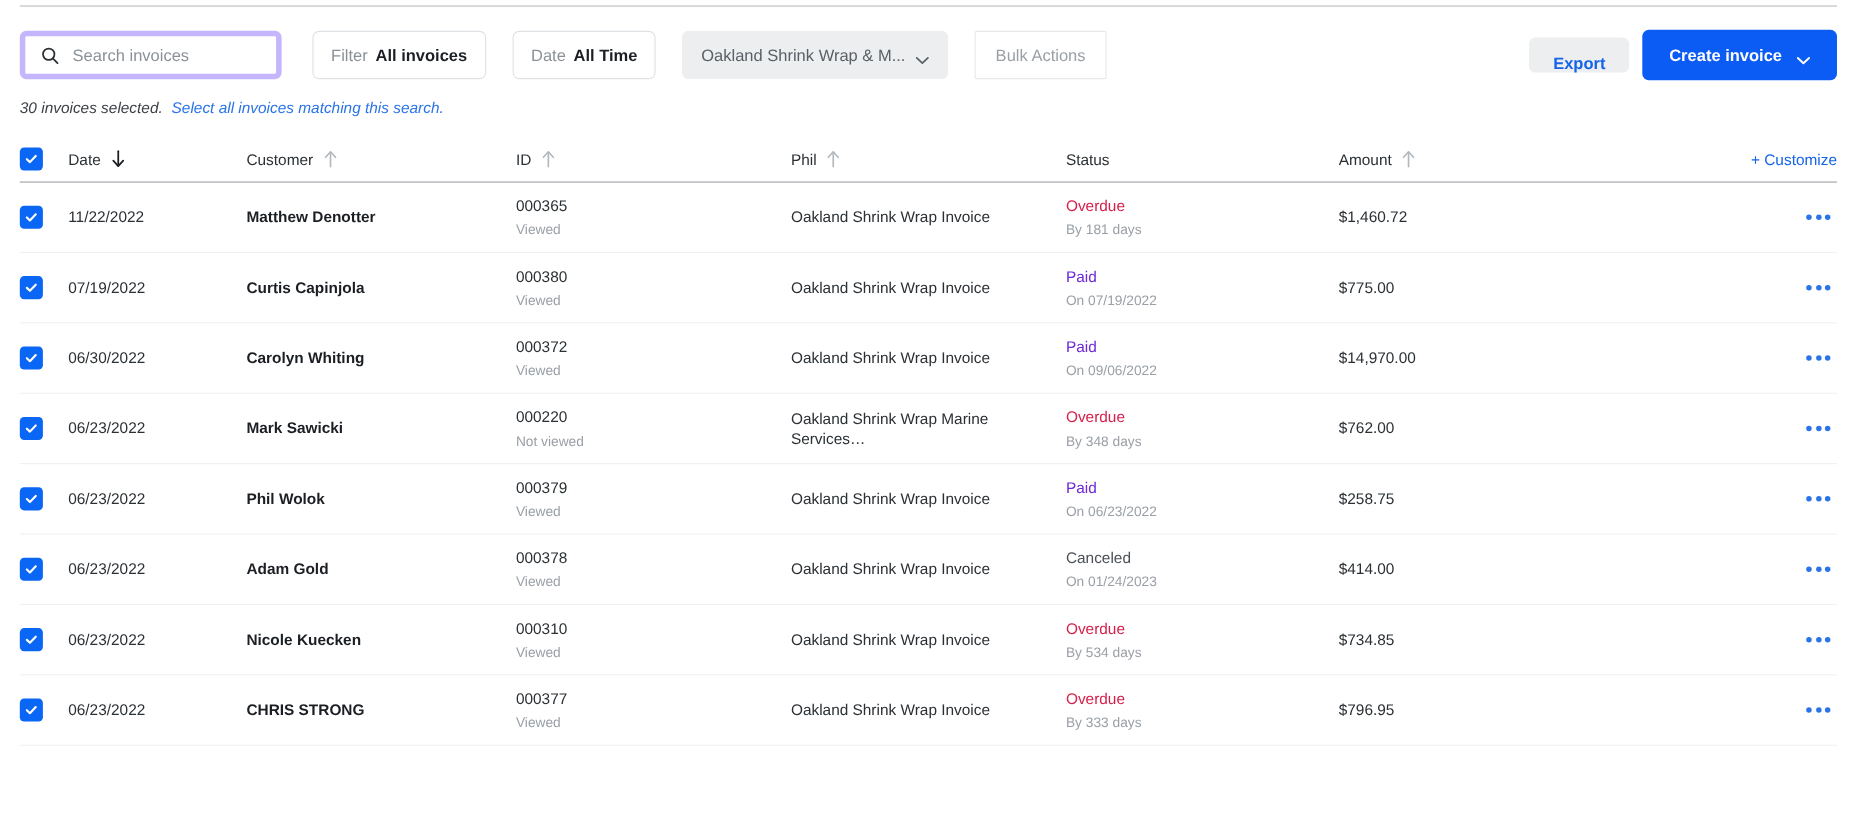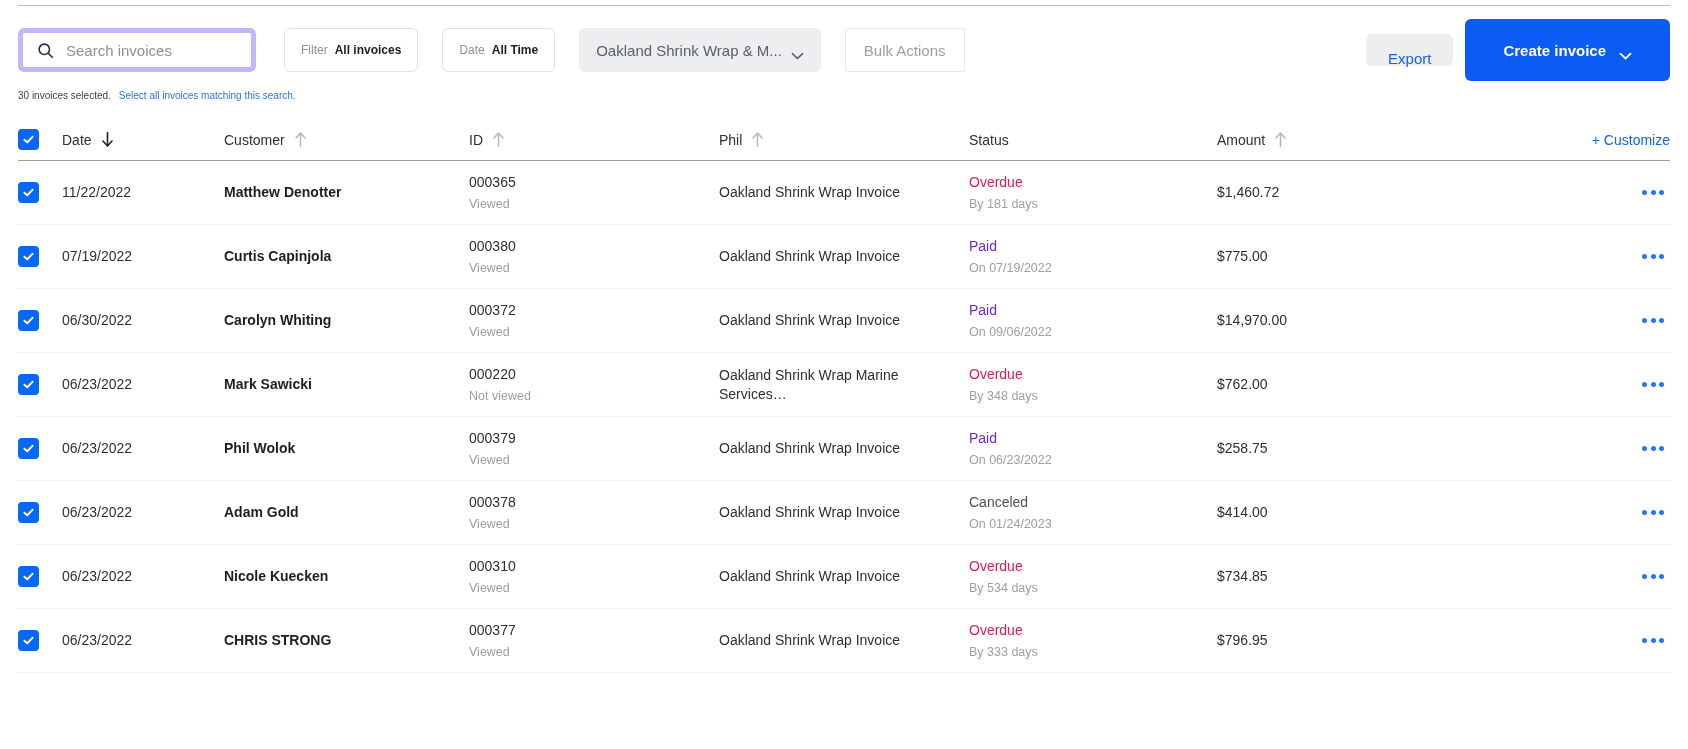--- a/index.html
+++ b/index.html
@@ -32,21 +32,21 @@
     font-family: "Liberation Sans", sans-serif;
     font-size: 15px; color: #2b3034; width: 100%;
   }
   .search-input::placeholder { color: #8b9197; }
 
   .pill {
     display: flex; align-items: center; gap: 7px;
     height: 44px; padding: 0 16px;
     border: 1px solid #dfe2e5; border-radius: 6px;
     background: #fff; cursor: pointer;
-    font-size: 12px; white-space: nowrap;
+    font-size: 15px; white-space: nowrap;
   }
   .pill .lbl-muted { color: #8b9197; }
   .pill .lbl-strong { color: #1b1f23; font-weight: 700; }
   .pill.ml { margin-left: 28px; }
   .pill.ml2 { margin-left: 24px; }
 
   .pill-grey {
     display: flex; align-items: center; gap: 9px;
     height: 44px; padding: 0 16px;
     border: 1px solid transparent; border-radius: 6px;
@@ -65,36 +65,36 @@
     margin-left: 24px;
   }
 
   .spacer { flex: 1 1 auto; }
 
   .btn-export {
     height: 27px; padding: 16px 22px;
     border: none; border-radius: 6px;
     background: #eceef0; color: #1464e8;
     font-family: "Liberation Sans", sans-serif;
-    font-size: 15px; font-weight: 400; cursor: pointer;
+    font-size: 15px; font-weight: 700; cursor: pointer;
   }
   .btn-create {
     display: flex; align-items: center; gap: 13px;
-    height: 62px; padding: 0 38px; margin-left: 12px;
+    height: 46px; padding: 0 24px; margin-left: 12px;
     border: none; border-radius: 6px;
     background: #0a5cf5; color: #fff;
     font-family: "Liberation Sans", sans-serif;
     font-size: 15px; font-weight: 700; cursor: pointer;
   }
 
   
   .selbar {
     padding: 12px 18px 0 18px;
-    font-size: 10px; color: #3c4247;
-    display: flex; gap: 8px; align-items: center;
+    font-size: 14px; color: #3c4247;
+    display: flex; gap: 8px; align-items: center; font-style: italic;
   }
   .selbar a { color: #2a74e8; text-decoration: none; cursor: pointer; }
 
   
   .table { margin: 18px 18px 0 18px; }
 
   .row {
     display: flex; align-items: flex-start;
     position: relative;
   }

